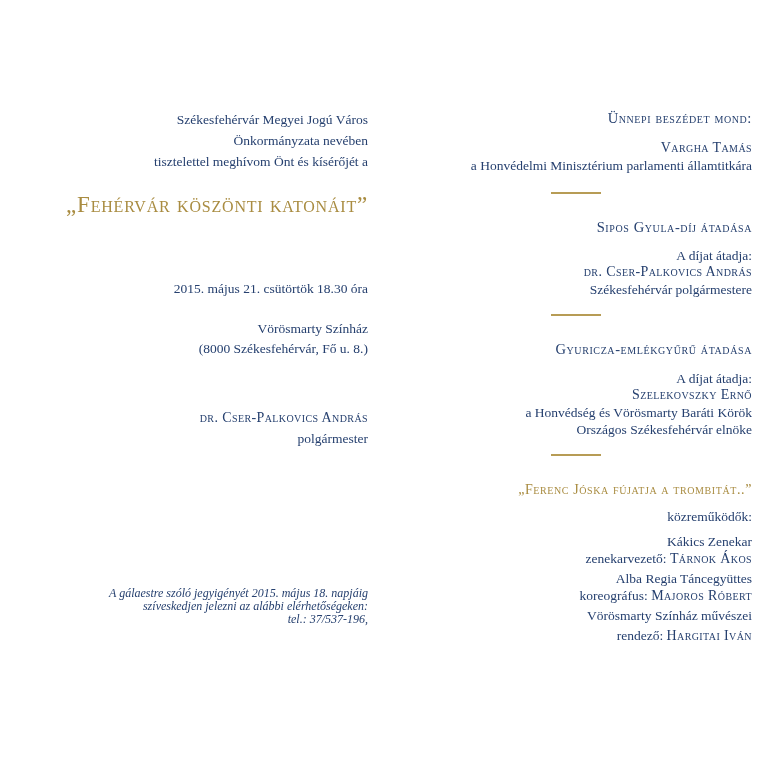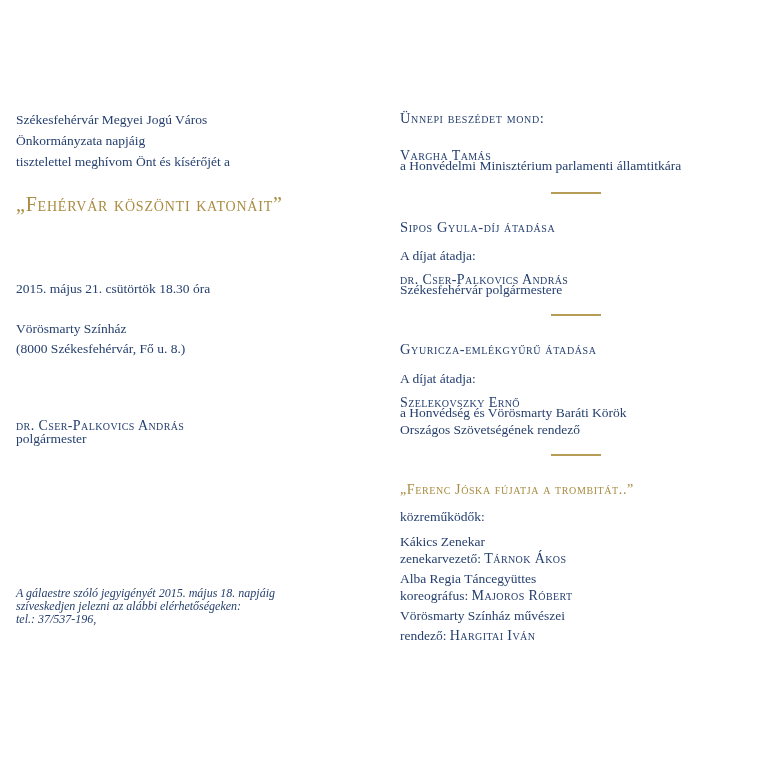--- a/index.html
+++ b/index.html
@@ -9,32 +9,32 @@
     position: relative;
     overflow: hidden;
     font-family: "Liberation Serif", "DejaVu Serif", serif;
     color: #26406f;
   }
   .panel { position: absolute; top: 0; height: 768px; }
   .panel.left  { left: 16px;  width: 352px; }
   .panel.right { left: 400px; width: 352px; }
   .line {
     position: absolute; left: 0; right: 0;
-    text-align: left;
+    text-align: right;
     font-size: 13.5px;
     line-height: 17px;
     color: #26406f;
     white-space: nowrap;
   }
   .sc { font-variant: small-caps; letter-spacing: 0.4px; }
-  .name { font-size: 14px; margin-top: 8px; }
+  .name { font-size: 14px; }
   .heading { font-variant: small-caps; font-size: 14.5px; letter-spacing: 0.6px; }
   .event-title {
     font-variant: small-caps;
-    font-size: 20px;
+    font-size: 23px;
     letter-spacing: 0.8px;
     color: #a98c41;
   }
   .event-subtitle {
     font-variant: small-caps;
     font-size: 16.5px;
     letter-spacing: 2.6px;
     color: #24406e;
   }
   .fine { font-size: 12px; line-height: 13px; font-style: italic; }
@@ -49,21 +49,21 @@
     font-size: 14px;
     letter-spacing: 0.6px;
     color: #a98c41;
   }
 </style>
 </head>
 <body>
 
 <div class="panel left">
   <div class="line" style="top:111px">Székesfehérvár Megyei Jogú Város</div>
-  <div class="line" style="top:132px">Önkormányzata napjáig</div>
+  <div class="line" style="top:132px">Önkormányzata nevében</div>
   <div class="line" style="top:153px">tisztelettel meghívom Önt és kísérőjét a</div>
 
   <div class="line event-title" style="top:196px">„Fehérvár köszönti katonáit”</div>
 
   <div class="line" style="top:280px">2015. május 21. csütörtök 18.30 óra</div>
 
   <div class="line" style="top:320px">Vörösmarty Színház</div>
   <div class="line" style="top:340px">(8000 Székesfehérvár, Fő u. 8.)</div>
 
   <div class="line sc name" style="top:409px">dr. Cser-Palkovics András</div>
@@ -85,21 +85,21 @@
   <div class="line" style="top:247px">A díjat átadja:</div>
   <div class="line sc name" style="top:263px">dr. Cser-Palkovics András</div>
   <div class="line" style="top:281px">Székesfehérvár polgármestere</div>
 
   <div class="divider" style="top:314px"></div>
 
   <div class="line heading" style="top:341px">Gyuricza-emlékgyűrű átadása</div>
   <div class="line" style="top:370px">A díjat átadja:</div>
   <div class="line sc name" style="top:386px">Szelekovszky Ernő</div>
   <div class="line" style="top:404px">a Honvédség és Vörösmarty Baráti Körök</div>
-  <div class="line" style="top:421px">Országos Szövetségének rendező</div>
+  <div class="line" style="top:421px">Országos Székesfehérvár elnöke</div>
 
   <div class="divider" style="top:454px"></div>
 
   <div class="line" style="top:508px">közreműködők:</div>
   <div class="line quote-title" style="top:481px">„Ferenc Jóska fújatja a trombitát..”</div>
 
   <div class="line" style="top:533px">Kákics Zenekar</div>
   <div class="line" style="top:550px"><span>zenekarvezető: </span><span class="sc name">Tárnok Ákos</span></div>
 
   <div class="line" style="top:570px">Alba Regia Táncegyüttes</div>

